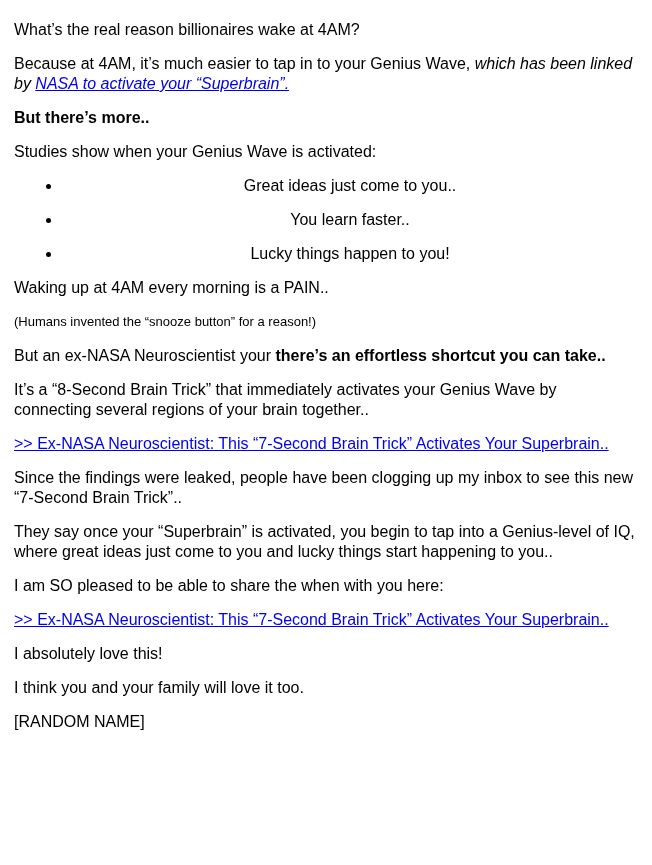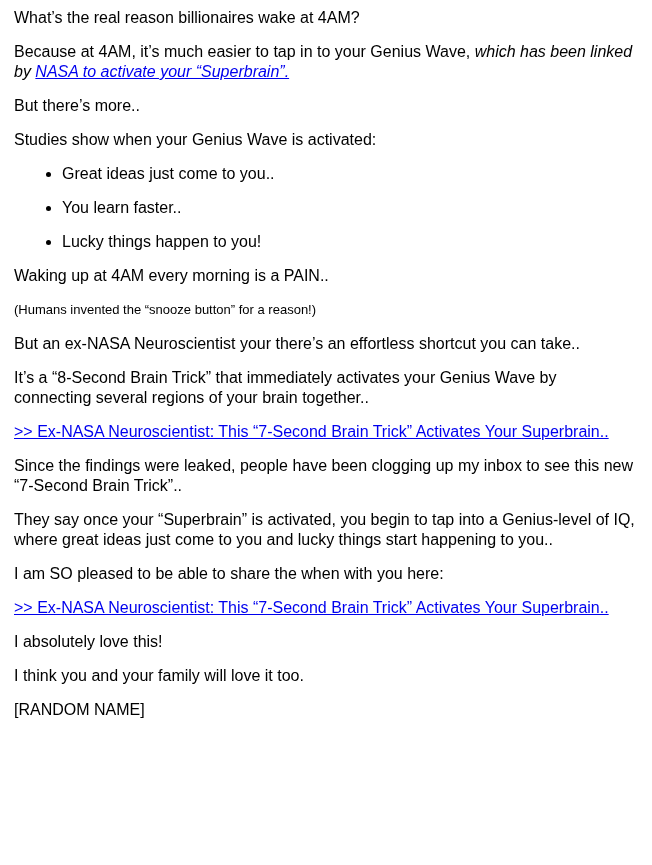--- a/index.html
+++ b/index.html
@@ -5,27 +5,27 @@
   html, body { background: #ffffff; }
   body {
     margin: 8px 14px;
     width: 624px;
     font-family: "Liberation Sans", sans-serif;
     font-size: 16px;
     line-height: 20px;
     color: #000000;
   }
   p { margin: 14px 0; }
-  .email p:first-child { margin-top: 0; }
+  .email p:first-child { margin-top: 12px; }
   ul { margin: 14px 0; padding-left: 48px; }
-  li { margin: 4px 0 14px 0; }
+  li { margin: 4px 0 14px 0; text-align: center; }
   li:last-child { margin-bottom: 0; }
   a { color: #0000EE; text-decoration: underline; cursor: pointer; text-align: center; }
   .italic { font-style: italic; }
-  .bold { font-weight: normal; }
+  .bold { font-weight: bold; }
   .small-italic { font-size: 13px; line-height: 20px; }
 </style>
 </head>
 <body>
 
 <div class="email">
 
   <p>What’s the real reason billionaires wake at 4AM?</p>
 
   <p><span>Because at 4AM, it’s much easier to tap in to your Genius Wave, </span><span class="italic">which has been linked by </span><span class="italic"><a>NASA to activate your “Superbrain”.</a></span></p>

